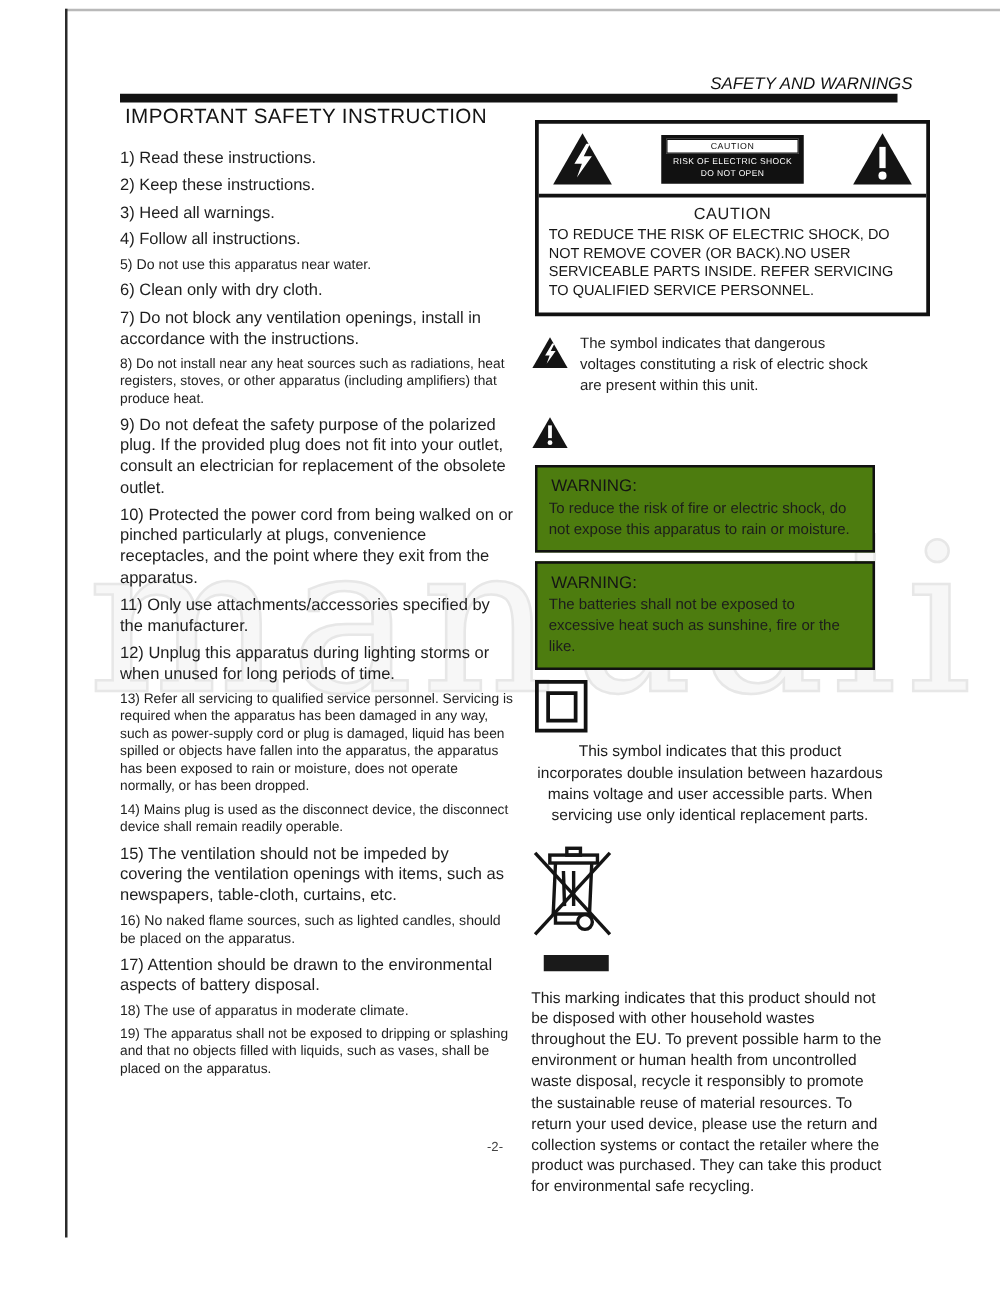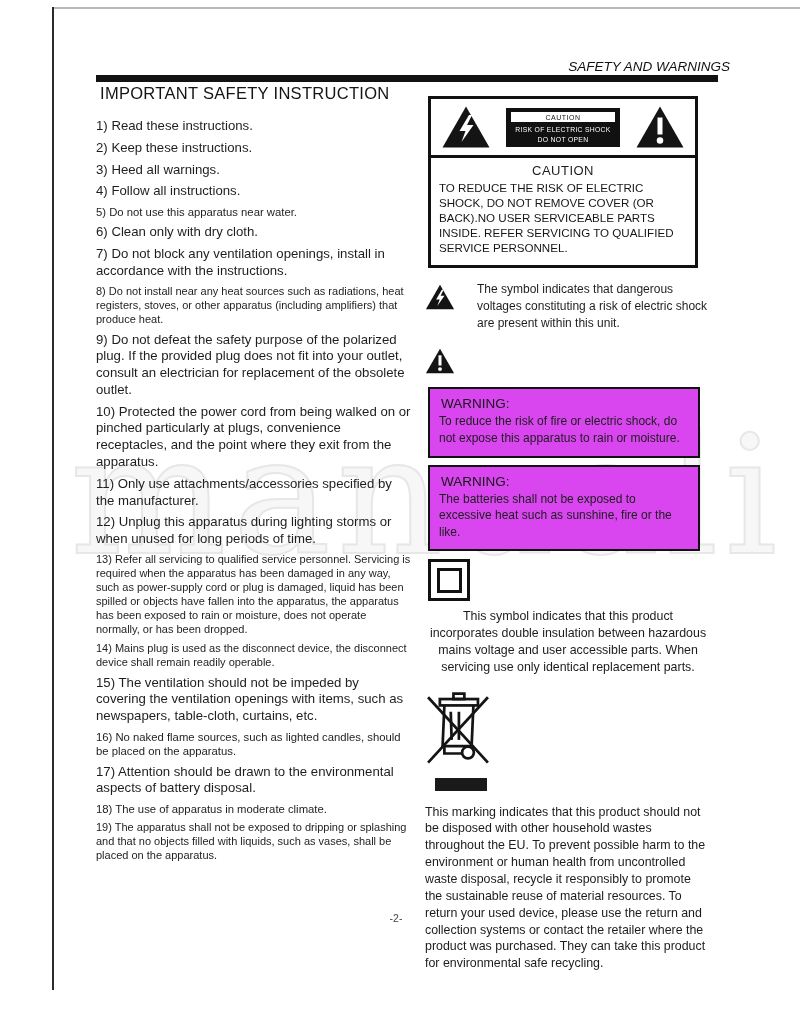--- a/index.html
+++ b/index.html
@@ -51,47 +51,47 @@
   .left-col { position: absolute; left: 96px; top: 102px; width: 316px; margin-top: 16px; }
   .instruction { margin: 0 0 5px 0; line-height: 1.27; color: #1e1e1e; }
   .instruction.lg { font-size: 13.2px; }
   .instruction.md { font-size: 11px; }
   .instruction.sm { font-size: 11.3px; }
 
   
   .right-col { position: absolute; left: 418px; top: 96px; width: 290px; }
 
   .caution-box {
-    margin-left: 10px; width: 270px; border: 3px solid #111;
+    margin-left: 10px; width: 316px; border: 3px solid #111;
     box-sizing: border-box; background: #fff;
   }
   .caution-top {
     display: flex; align-items: center; justify-content: space-between;
     padding: 6px 10px; border-bottom: 3px solid #111;
   }
   .tri { display: block; }
   .shock-label {
     background: #111; padding: 3px 4px 4px 4px; width: 106px; text-align: center;
   }
   .shock-caution {
     background: #fff; color: #111; border: 1px solid #111;
     font-size: 7px; padding: 2px 0 1px 0; letter-spacing: 0.5px;
   }
   .shock-line { color: #fff; font-size: 6.8px; margin-top: 3px; letter-spacing: 0.3px; }
   .caution-body { padding: 5px 8px 10px 8px; }
   .caution-heading { text-align: center; font-size: 13px; letter-spacing: 0.5px; margin: 0 0 2px 0; }
   .caution-text { font-size: 11.6px; line-height: 1.3; margin: 0; color: #161616; }
 
-  .symbol-note { display: flex; margin: 13px 0 0 7px; gap: 13px; }
+  .symbol-note { display: flex; margin: 13px 0 0 7px; }
   .symbol-note .note-icon { flex: 0 0 30px; margin-right: 9px; padding-top: 2px; }
   .symbol-note p { margin: 0; font-size: 12px; line-height: 1.42; color: #1e1e1e; }
 
   .warning-box {
     margin: 12px 0 0 10px; width: 272px; border: 2px solid #111;
-    box-sizing: border-box; padding: 7px 9px 9px 9px; background: #d946ef;
+    box-sizing: border-box; padding: 7px 9px 9px 9px; background: #4d7c0f;
   }
   .warning-box.second { margin-top: 7px; }
   .warning-title { font-size: 13.5px; margin: 0 0 2px 2px; color: #141414; }
   .warning-text { font-size: 12px; line-height: 1.38; margin: 0; color: #1c1c1c; }
 
   .insulation-wrap { margin: 8px 0 0 10px; text-align: center; }
   .sq-outer {
     width: 36px; height: 36px; border: 3px solid #111;
     display: flex; align-items: center; justify-content: center;
   }

